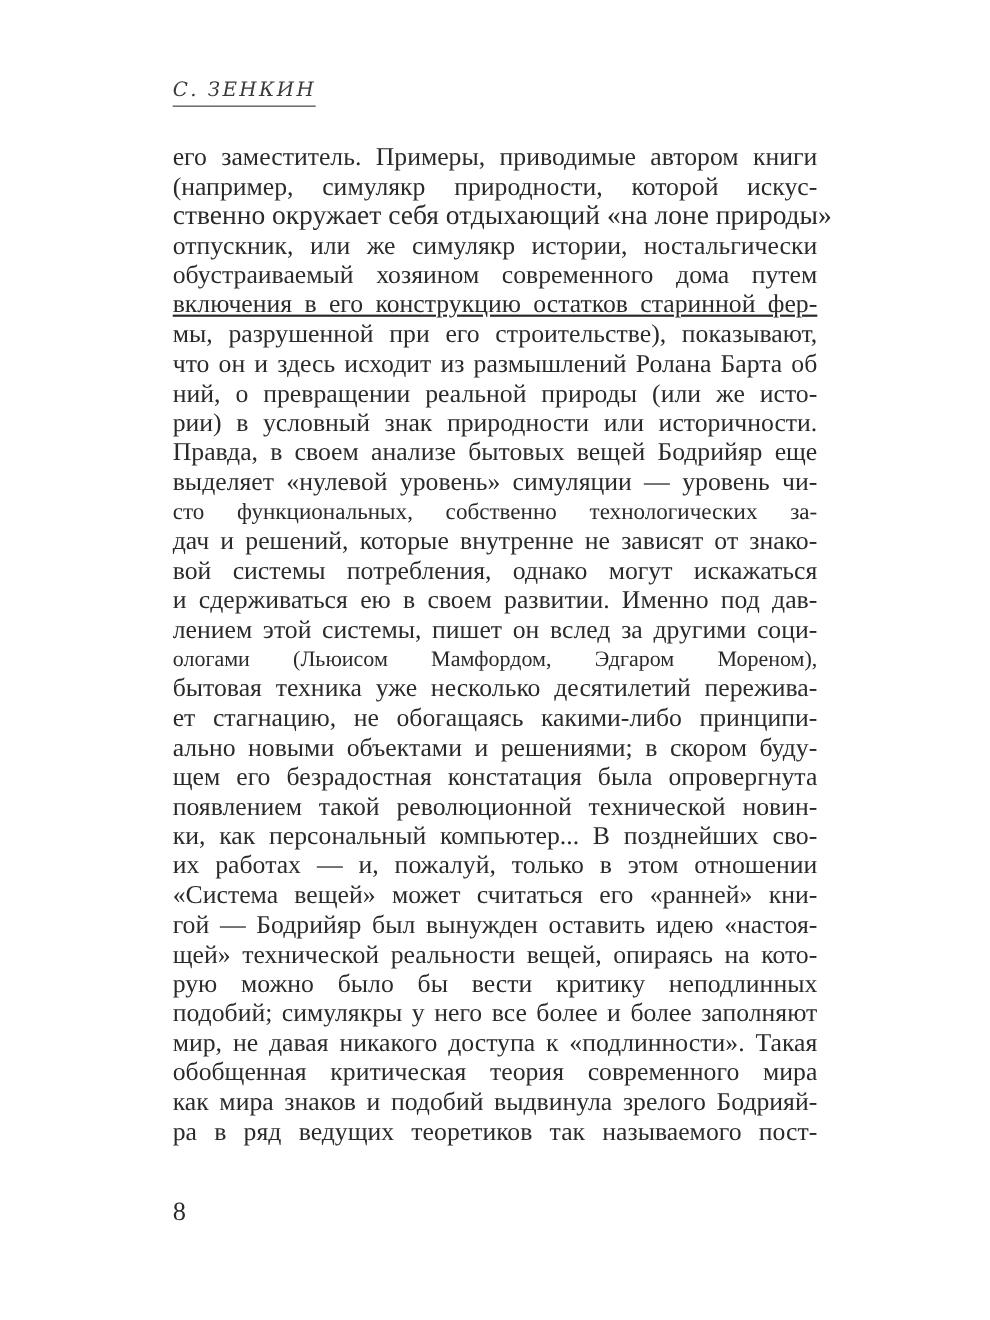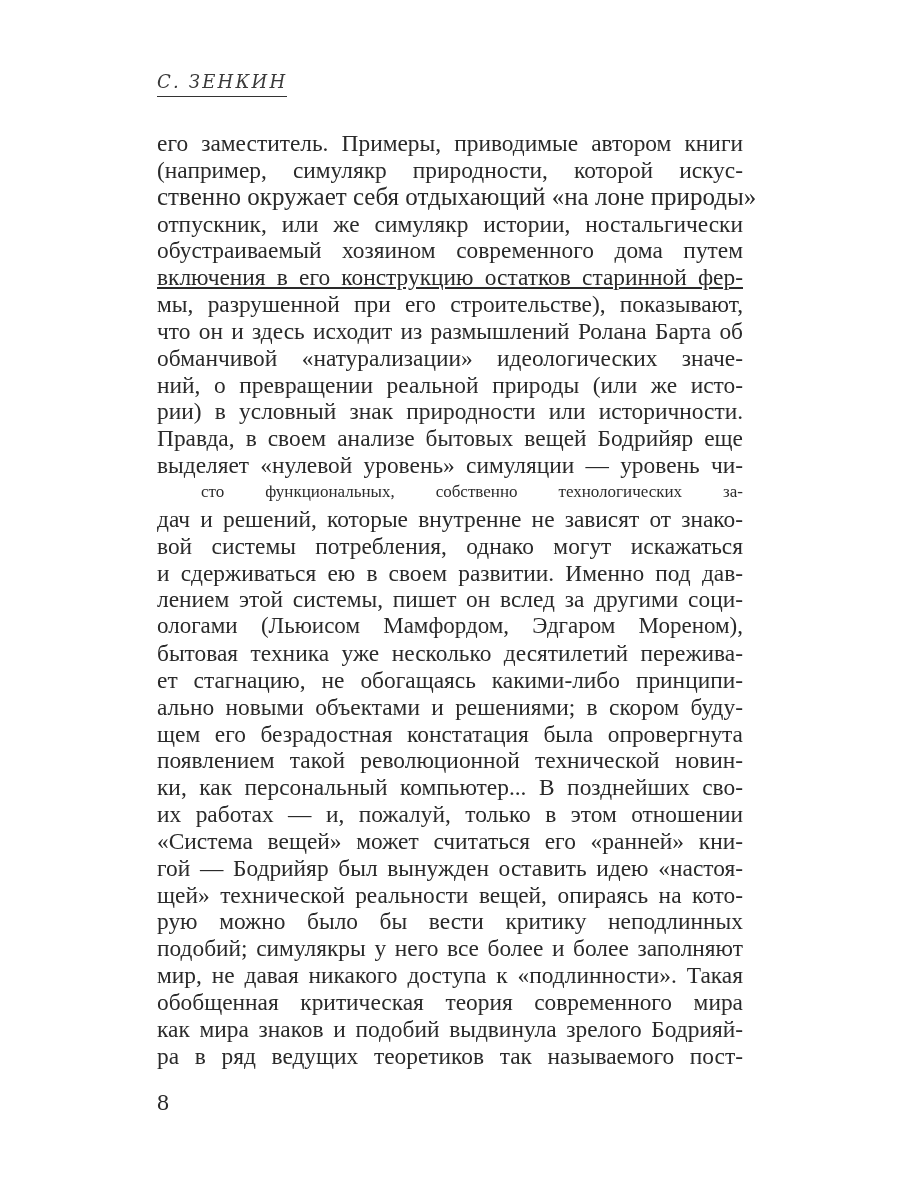--- a/index.html
+++ b/index.html
@@ -37,31 +37,30 @@
 
   <div class="body-text" style="line-height: 26.8571px;">
     <span class="line" style="height: 26.8571px; line-height: 26.8571px; white-space: nowrap; font-size: 23.4px;">его заместитель. Примеры, приводимые автором книги</span>
     <span class="line" style="height: 26.8571px; line-height: 26.8571px; white-space: nowrap; font-size: 23.4px;">(например, симулякр природности, которой искус-</span>
     <span class="line" style="height: 26.8571px; line-height: 26.8571px; white-space: nowrap; font-size: 25px;">ственно окружает себя отдыхающий «на лоне природы»</span>
     <span class="line" style="height: 26.8571px; line-height: 26.8571px; white-space: nowrap; font-size: 23.4px;">отпускник, или же симулякр истории, ностальгически</span>
     <span class="line" style="height: 26.8571px; line-height: 26.8571px; white-space: nowrap; font-size: 23.4px;">обустраиваемый хозяином современного дома путем</span>
     <span class="line" style="height: 26.8571px; line-height: 26.8571px; white-space: nowrap; font-size: 23.4px; text-decoration: underline;">включения в его конструкцию остатков старинной фер-</span>
     <span class="line" style="height: 26.8571px; line-height: 26.8571px; white-space: nowrap; font-size: 23.4px;">мы, разрушенной при его строительстве), показывают,</span>
     <span class="line" style="height: 26.8571px; line-height: 26.8571px; white-space: nowrap; font-size: 23.4px;">что он и здесь исходит из размышлений Ролана Барта об</span>
-    <span class="line" style="height: 26.8571px; line-height: 26.8571px; white-space: nowrap; font-size: 23.4px;">обманчивой «натурализации» идеологических значе-</span>
     <span class="line" style="height: 26.8571px; line-height: 26.8571px; white-space: nowrap; font-size: 23.4px;">ний, о превращении реальной природы (или же исто-</span>
     <span class="line" style="height: 26.8571px; line-height: 26.8571px; white-space: nowrap; font-size: 23.4px;">рии) в условный знак природности или историчности.</span>
     <span class="line" style="height: 26.8571px; line-height: 26.8571px; white-space: nowrap; font-size: 23.4px;">Правда, в своем анализе бытовых вещей Бодрийяр еще</span>
     <span class="line" style="height: 26.8571px; line-height: 26.8571px; white-space: nowrap; font-size: 23.4px;">выделяет «нулевой уровень» симуляции — уровень чи-</span>
-    <span class="line" style="height: 26.8571px; line-height: 26.8571px; white-space: nowrap; font-size: 17px; margin-left: 44px;">сто функциональных, собственно технологических за-</span>
+    <span class="line" style="height: 26.8571px; line-height: 26.8571px; white-space: nowrap; font-size: 21px;">сто функциональных, собственно технологических за-</span>
     <span class="line" style="height: 26.8571px; line-height: 26.8571px; white-space: nowrap; font-size: 23.4px;">дач и решений, которые внутренне не зависят от знако-</span>
     <span class="line" style="height: 26.8571px; line-height: 26.8571px; white-space: nowrap; font-size: 23.4px;">вой системы потребления, однако могут искажаться</span>
     <span class="line" style="height: 26.8571px; line-height: 26.8571px; white-space: nowrap; font-size: 23.4px;">и сдерживаться ею в своем развитии. Именно под дав-</span>
     <span class="line" style="height: 26.8571px; line-height: 26.8571px; white-space: nowrap; font-size: 23.4px;">лением этой системы, пишет он вслед за другими соци-</span>
-    <span class="line" style="height: 26.8571px; line-height: 26.8571px; white-space: nowrap; font-size: 23px;">ологами (Льюисом Мамфордом, Эдгаром Мореном),</span>
+    <span class="line" style="height: 26.8571px; line-height: 26.8571px; white-space: nowrap; font-size: 20px;">ологами (Льюисом Мамфордом, Эдгаром Мореном),</span>
     <span class="line" style="height: 26.8571px; line-height: 26.8571px; white-space: nowrap; font-size: 23.4px;">бытовая техника уже несколько десятилетий пережива-</span>
     <span class="line" style="height: 26.8571px; line-height: 26.8571px; white-space: nowrap; font-size: 23.4px;">ет стагнацию, не обогащаясь какими-либо принципи-</span>
     <span class="line" style="height: 26.8571px; line-height: 26.8571px; white-space: nowrap; font-size: 23.4px;">ально новыми объектами и решениями; в скором буду-</span>
     <span class="line" style="height: 26.8571px; line-height: 26.8571px; white-space: nowrap; font-size: 23.4px;">щем его безрадостная констатация была опровергнута</span>
     <span class="line" style="height: 26.8571px; line-height: 26.8571px; white-space: nowrap; font-size: 23.4px;">появлением такой революционной технической новин-</span>
     <span class="line" style="height: 26.8571px; line-height: 26.8571px; white-space: nowrap; font-size: 23.4px;">ки, как персональный компьютер... В позднейших сво-</span>
     <span class="line" style="height: 26.8571px; line-height: 26.8571px; white-space: nowrap; font-size: 23.4px;">их работах — и, пожалуй, только в этом отношении</span>
     <span class="line" style="height: 26.8571px; line-height: 26.8571px; white-space: nowrap; font-size: 23.4px;">«Система вещей» может считаться его «ранней» кни-</span>
     <span class="line" style="height: 26.8571px; line-height: 26.8571px; white-space: nowrap; font-size: 23.4px;">гой — Бодрийяр был вынужден оставить идею «настоя-</span>
     <span class="line" style="height: 26.8571px; line-height: 26.8571px; white-space: nowrap; font-size: 23.4px;">щей» технической реальности вещей, опираясь на кото-</span>

